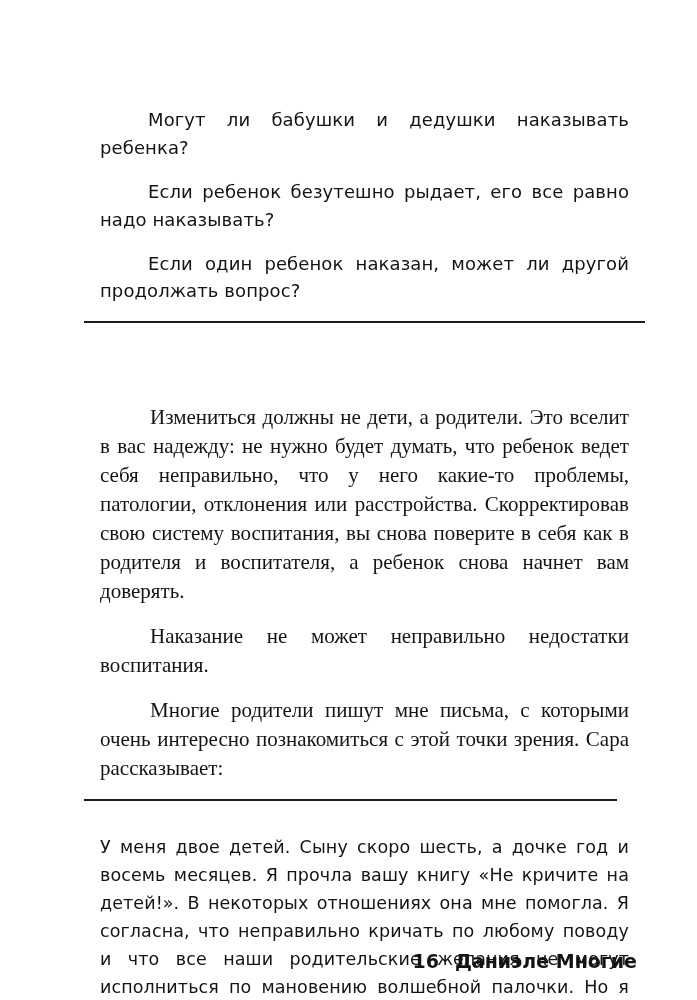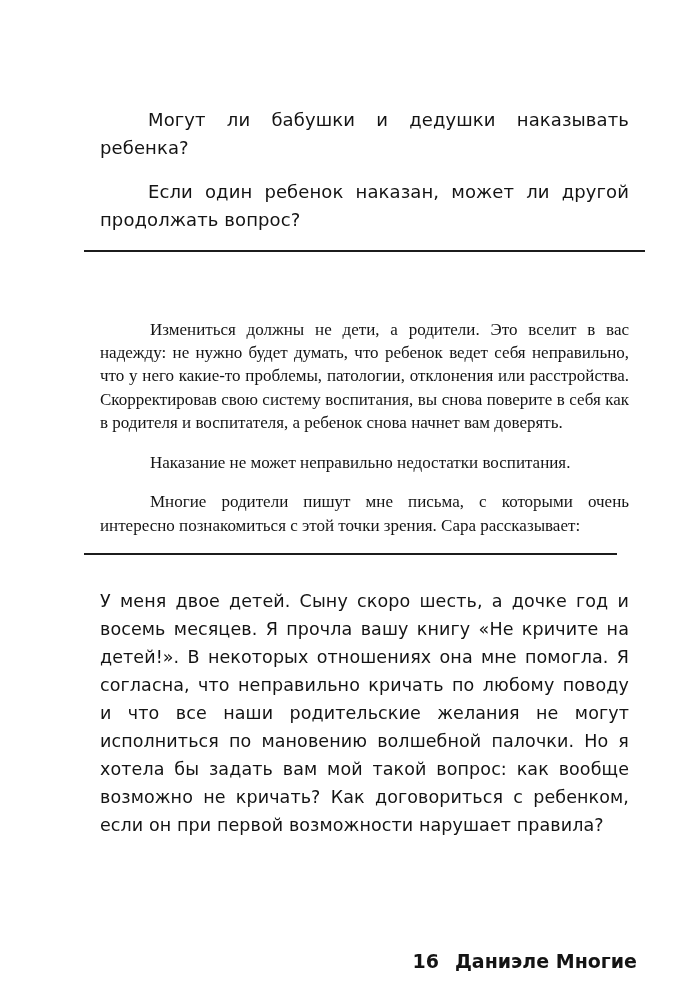--- a/index.html
+++ b/index.html
@@ -36,23 +36,23 @@
   hr.divider {
     border: none;
     border-top: 2.5px solid #1c1c1c;
     margin: 0;
   }
   .divider-full { margin-top: 20px; width: 100%; }
   .divider-quote { margin-top: 36px; width: 95%; }
 
   
   .body-text {
-    margin-top: 34px;
+    margin-top: 48px;
     font-family: "Liberation Serif", serif;
-    font-size: 17px;
+    font-size: 21px;
     line-height: 1.38;
     text-align: justify;
   }
   .body-text p { text-indent: 50px; }
 
   
   .letter {
     font-family: "DejaVu Sans", sans-serif;
     font-size: 17.5px;
     line-height: 1.6;
@@ -75,20 +75,21 @@
   }
 </style>
 </head>
 <body>
 
 <div class="page">
   <div class="content">
 
     <section class="questions">
       <p>Могут ли бабушки и дедушки наказывать ребенка?</p>
+      <p>Если ребенок безутешно рыдает, его все равно надо наказывать?</p>
       <p>Если один ребенок наказан, может ли другой продолжать вопрос?</p>
     </section>
 
     <hr class="divider divider-full">
 
     <section class="body-text">
       <p>Измениться должны не дети, а родители. Это вселит в вас надежду: не нужно будет думать, что ребенок ведет себя неправильно, что у него какие-то проблемы, патологии, отклонения или расстройства. Скорректировав свою систему воспитания, вы снова поверите в себя как в родителя и воспитателя, а ребенок снова начнет вам доверять.</p>
       <p>Наказание не может неправильно недостатки воспитания.</p>
       <p>Многие родители пишут мне письма, с которыми очень интересно познакомиться с этой точки зрения. Сара рассказывает:</p>
     </section>

